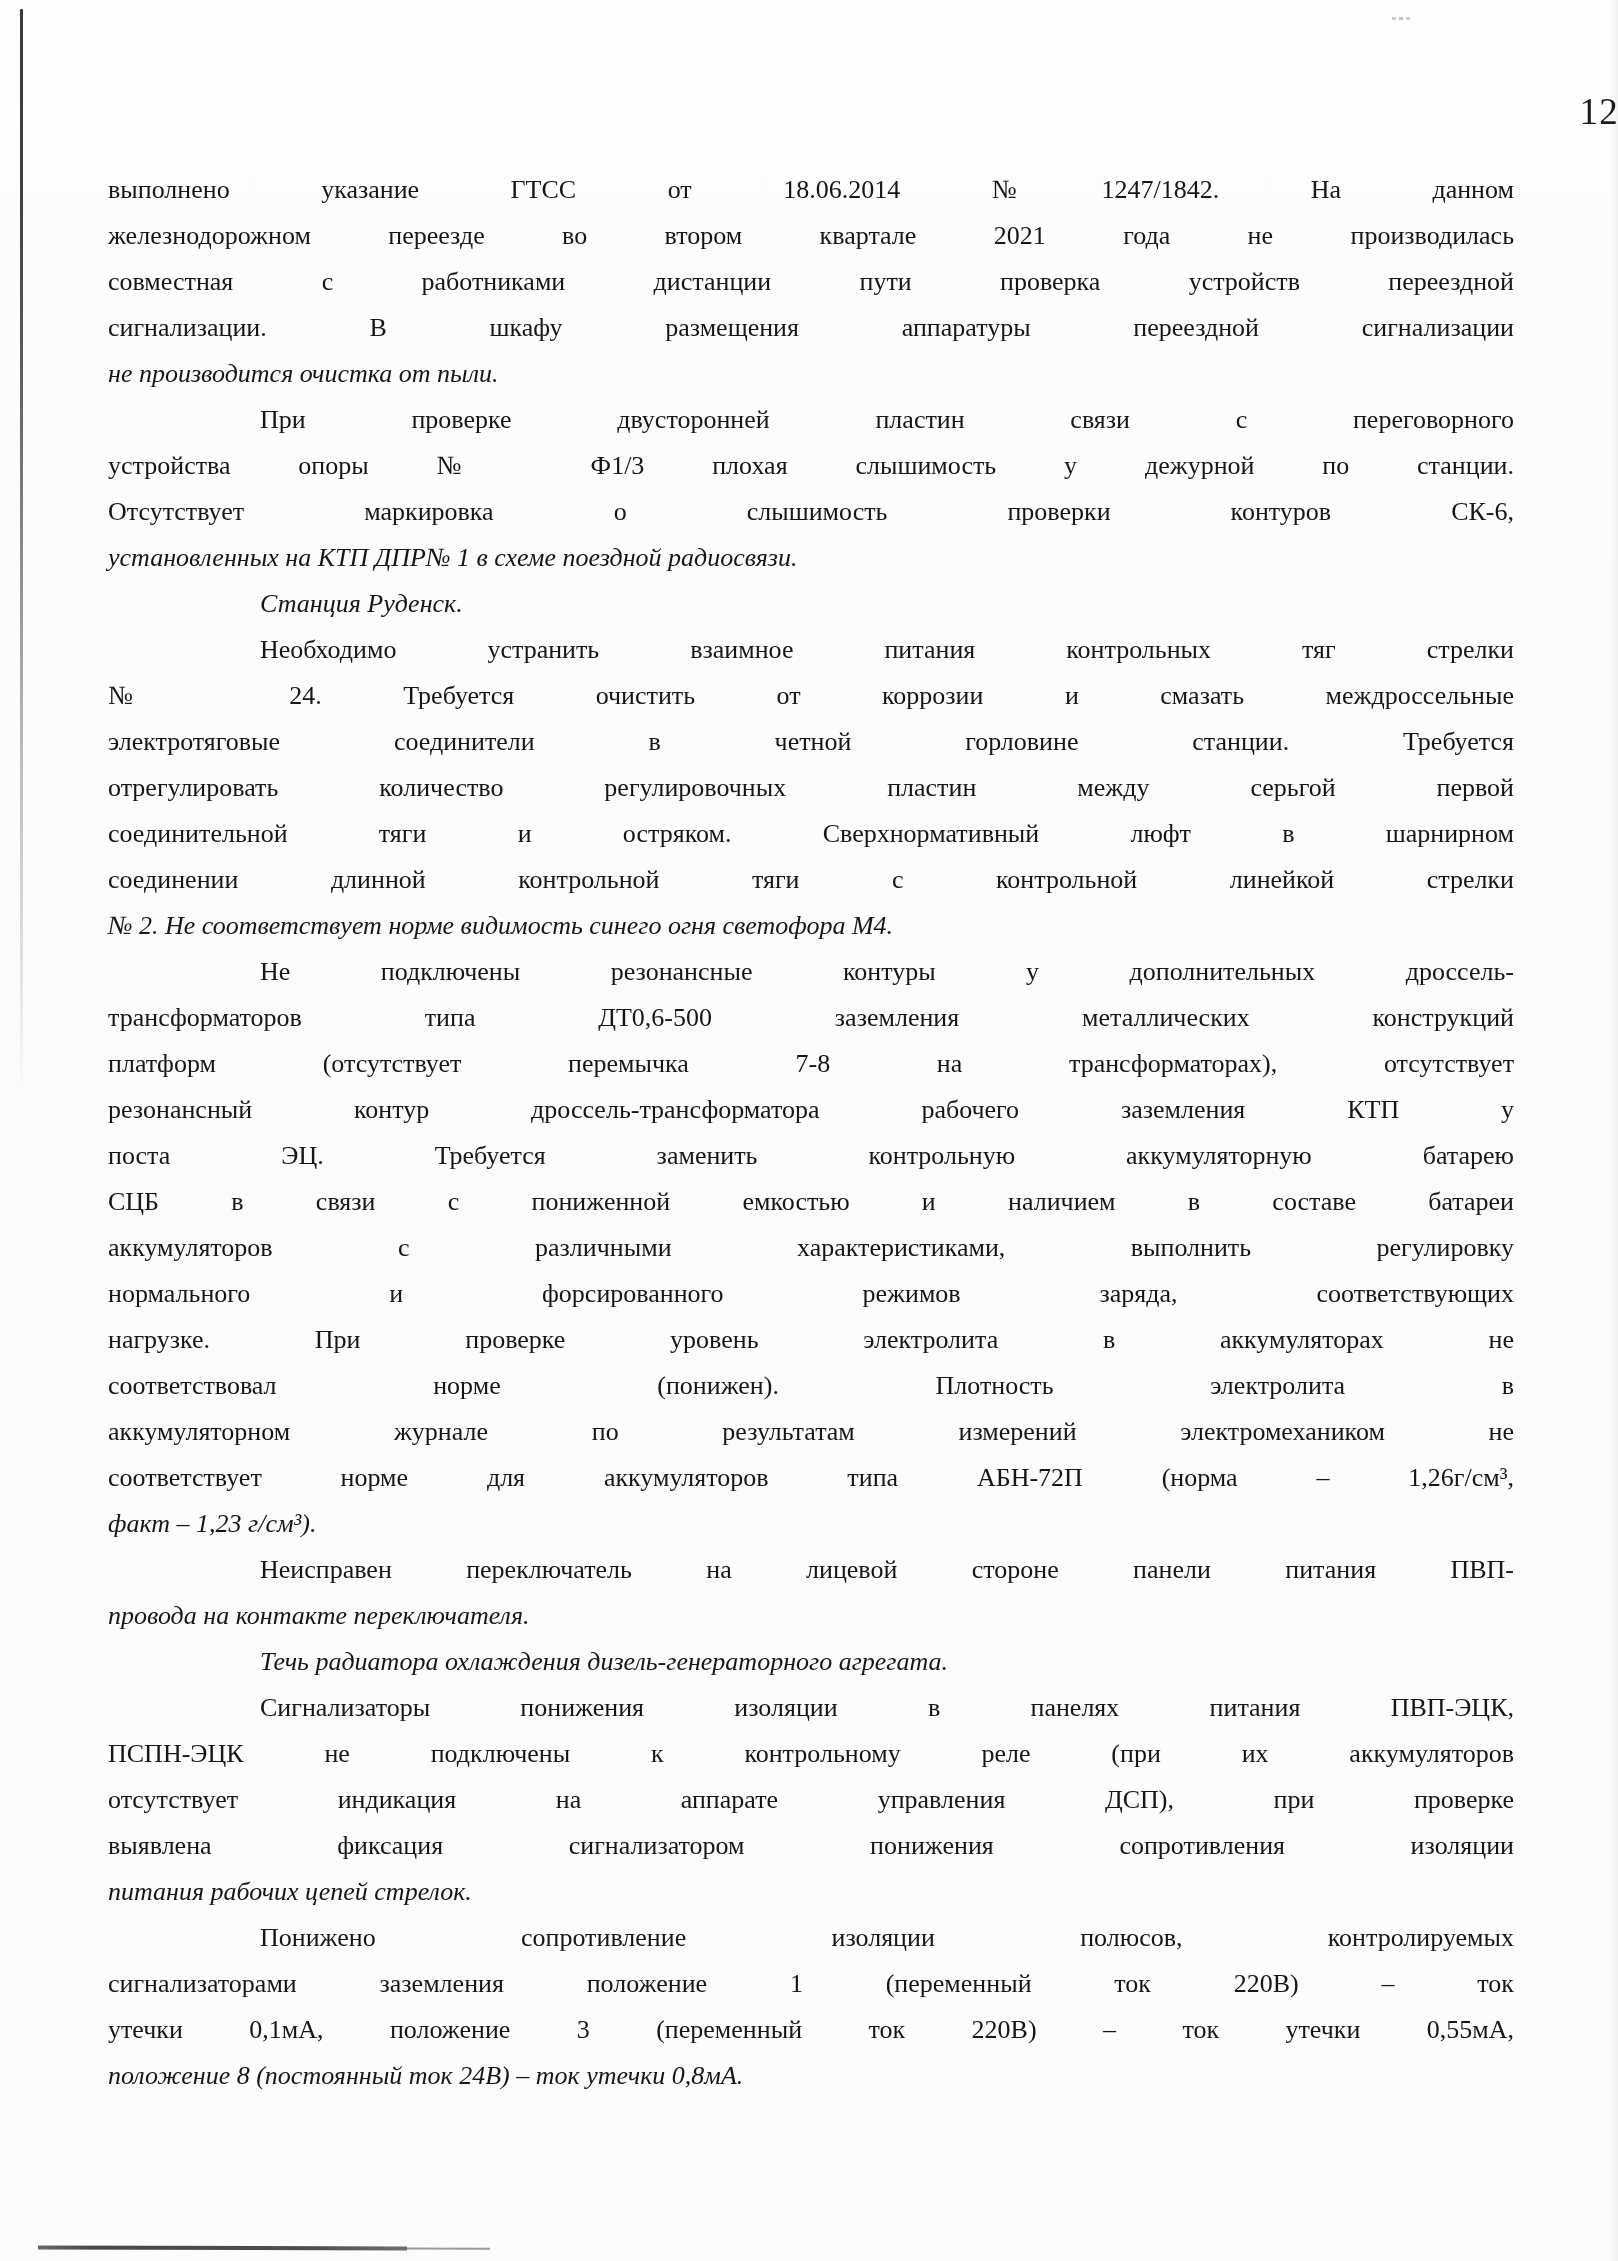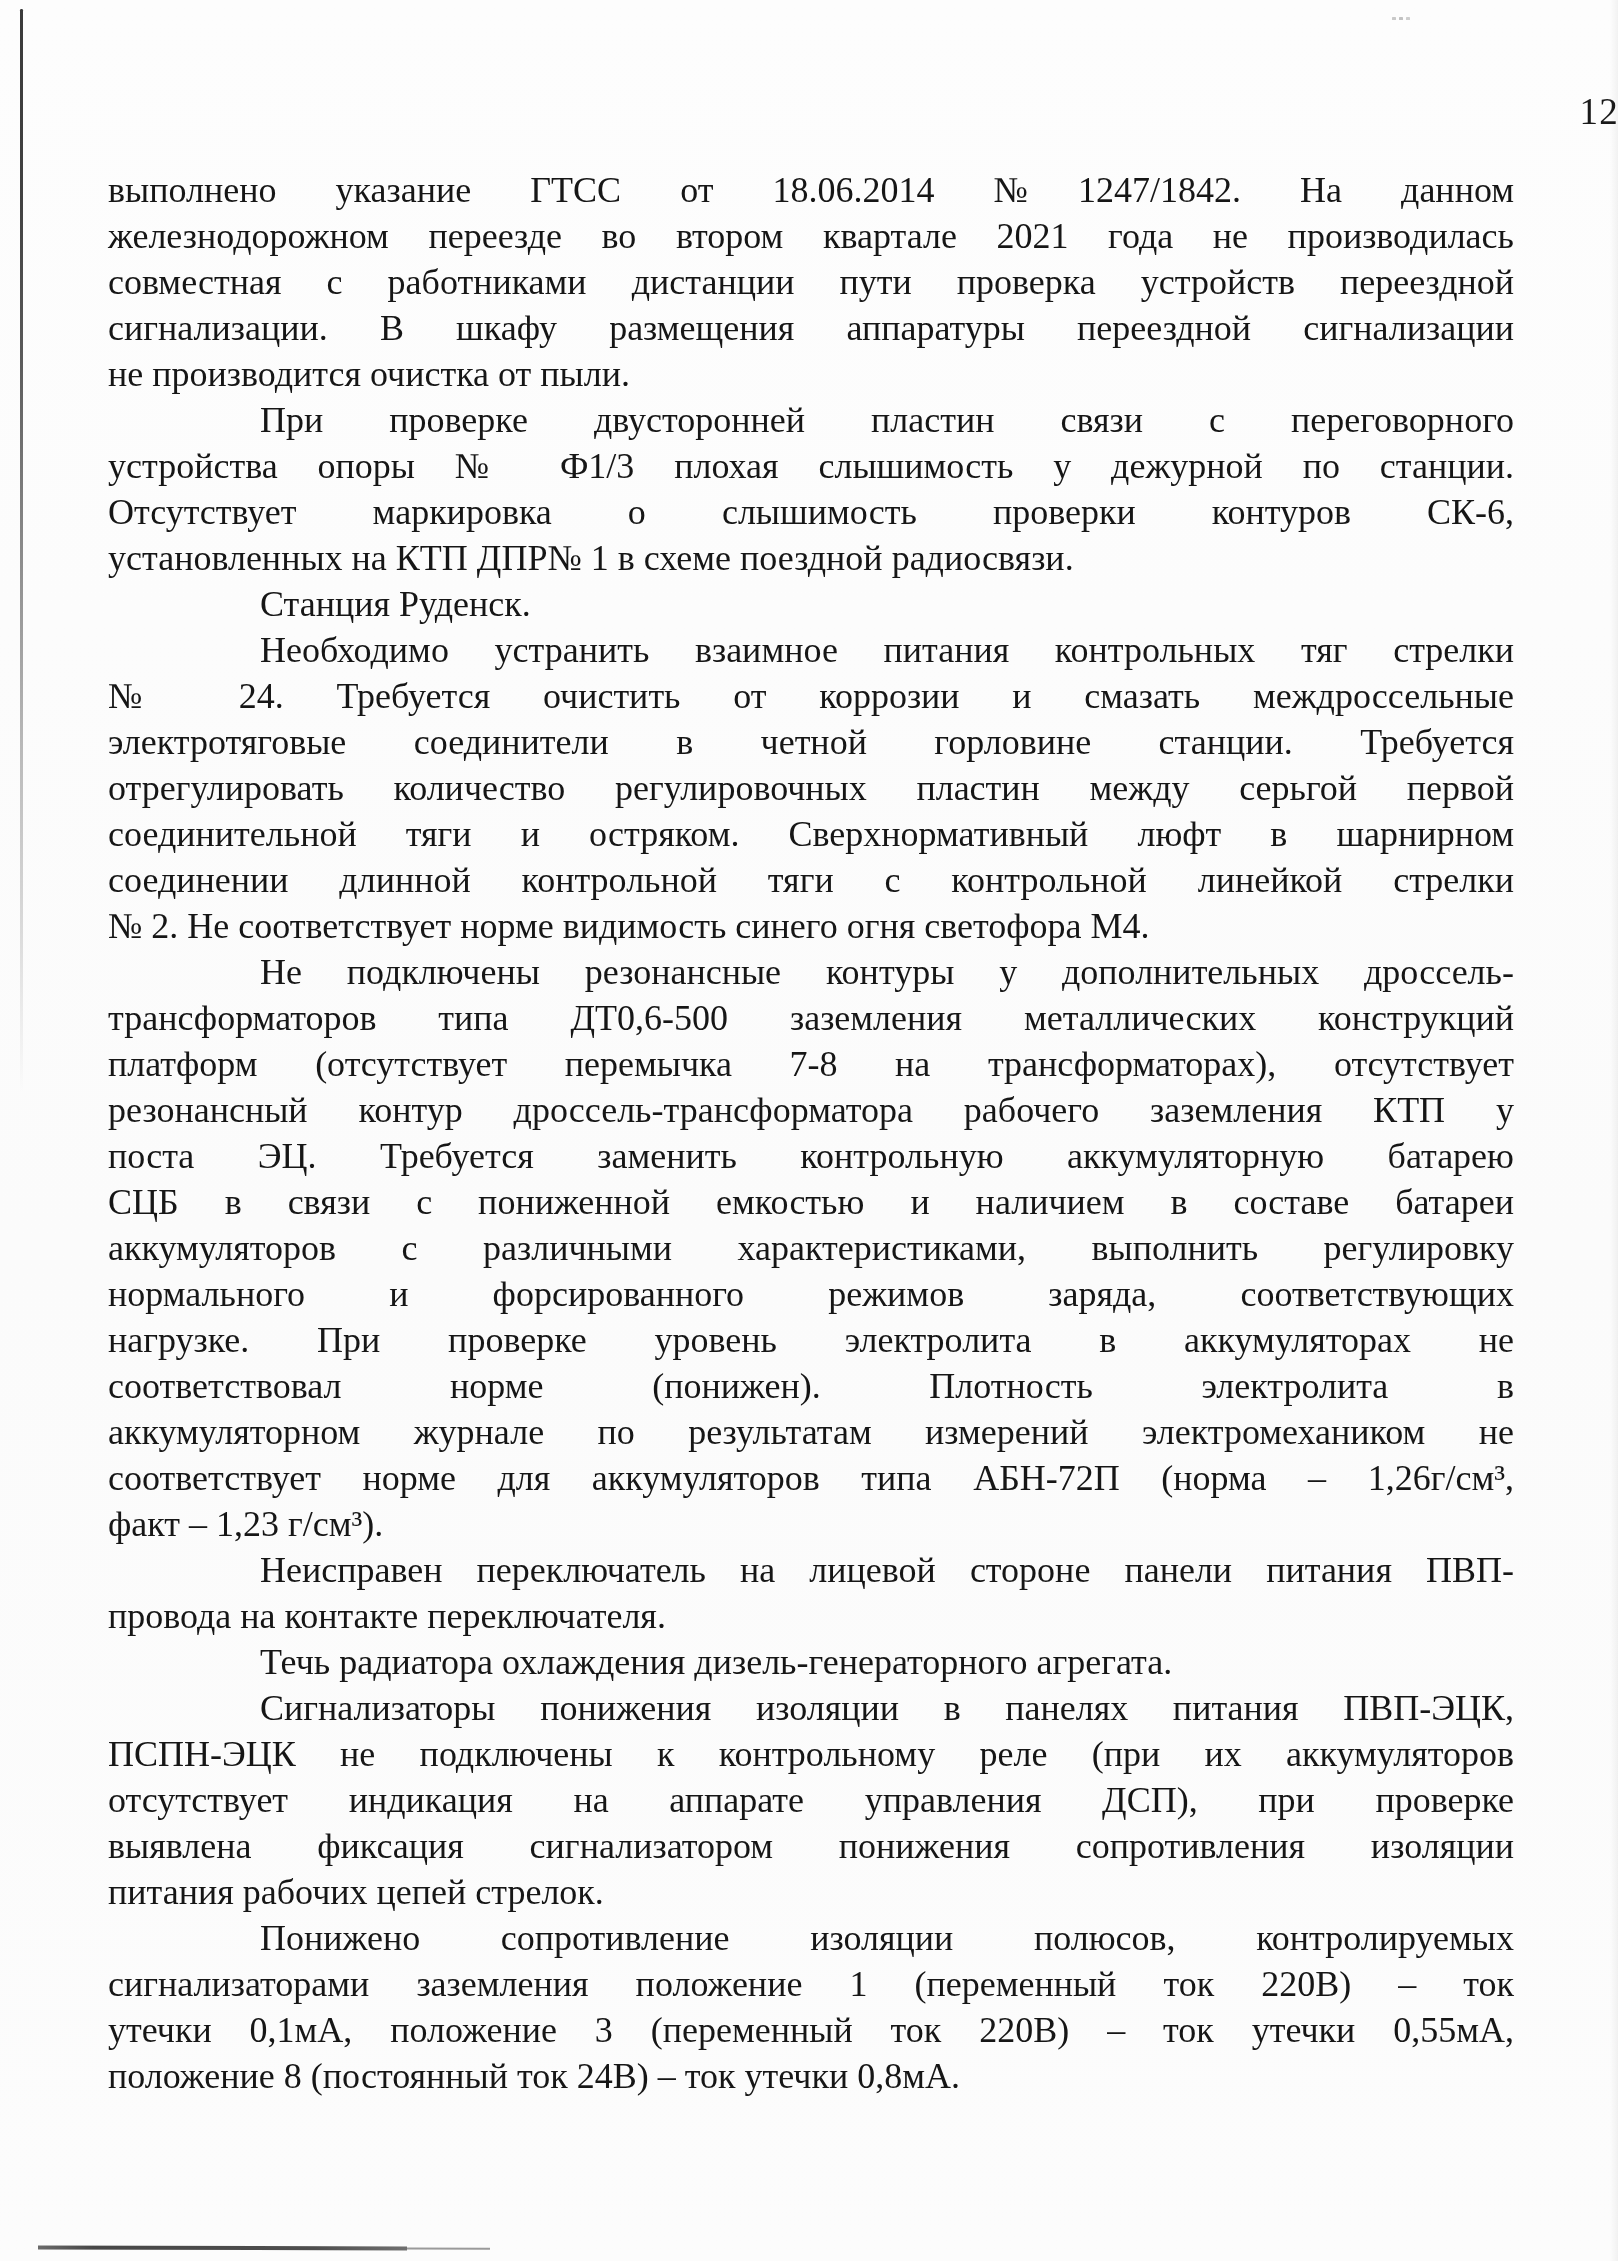--- a/index.html
+++ b/index.html
@@ -28,30 +28,30 @@
     padding-left: 76px;
     text-align: right;
     font-size: 37px;
     letter-spacing: 1.3px;
     color: #1a1a1a;
   }
   .content {
     position: absolute;
     top: 167px; left: 108px;
     width: 1406px;
-    font-size: 36px;
+    font-size: 26px;
     line-height: 46px;
     color: #161616;
   }
   .line {
     text-align: justify;
     text-align-last: justify;
     white-space: normal;
   }
-  .line.last { text-align-last: left; }
+  .line.last { text-align-last: left; font-style: italic; }
   .line.indent { text-indent: 152px; }
   
   .artifact-left-line {
     position: absolute;
     left: 20px; top: 9px;
     width: 3.2px; height: 1083px;
     background: linear-gradient(to bottom,
       #3b3b3b 0%, #424242 18%, #5a5a5a 32%, #8b8b8b 50%,
       #b9b9b9 68%, #d8d8d8 84%, rgba(220,220,220,0) 100%);
     border-radius: 1.3px;

